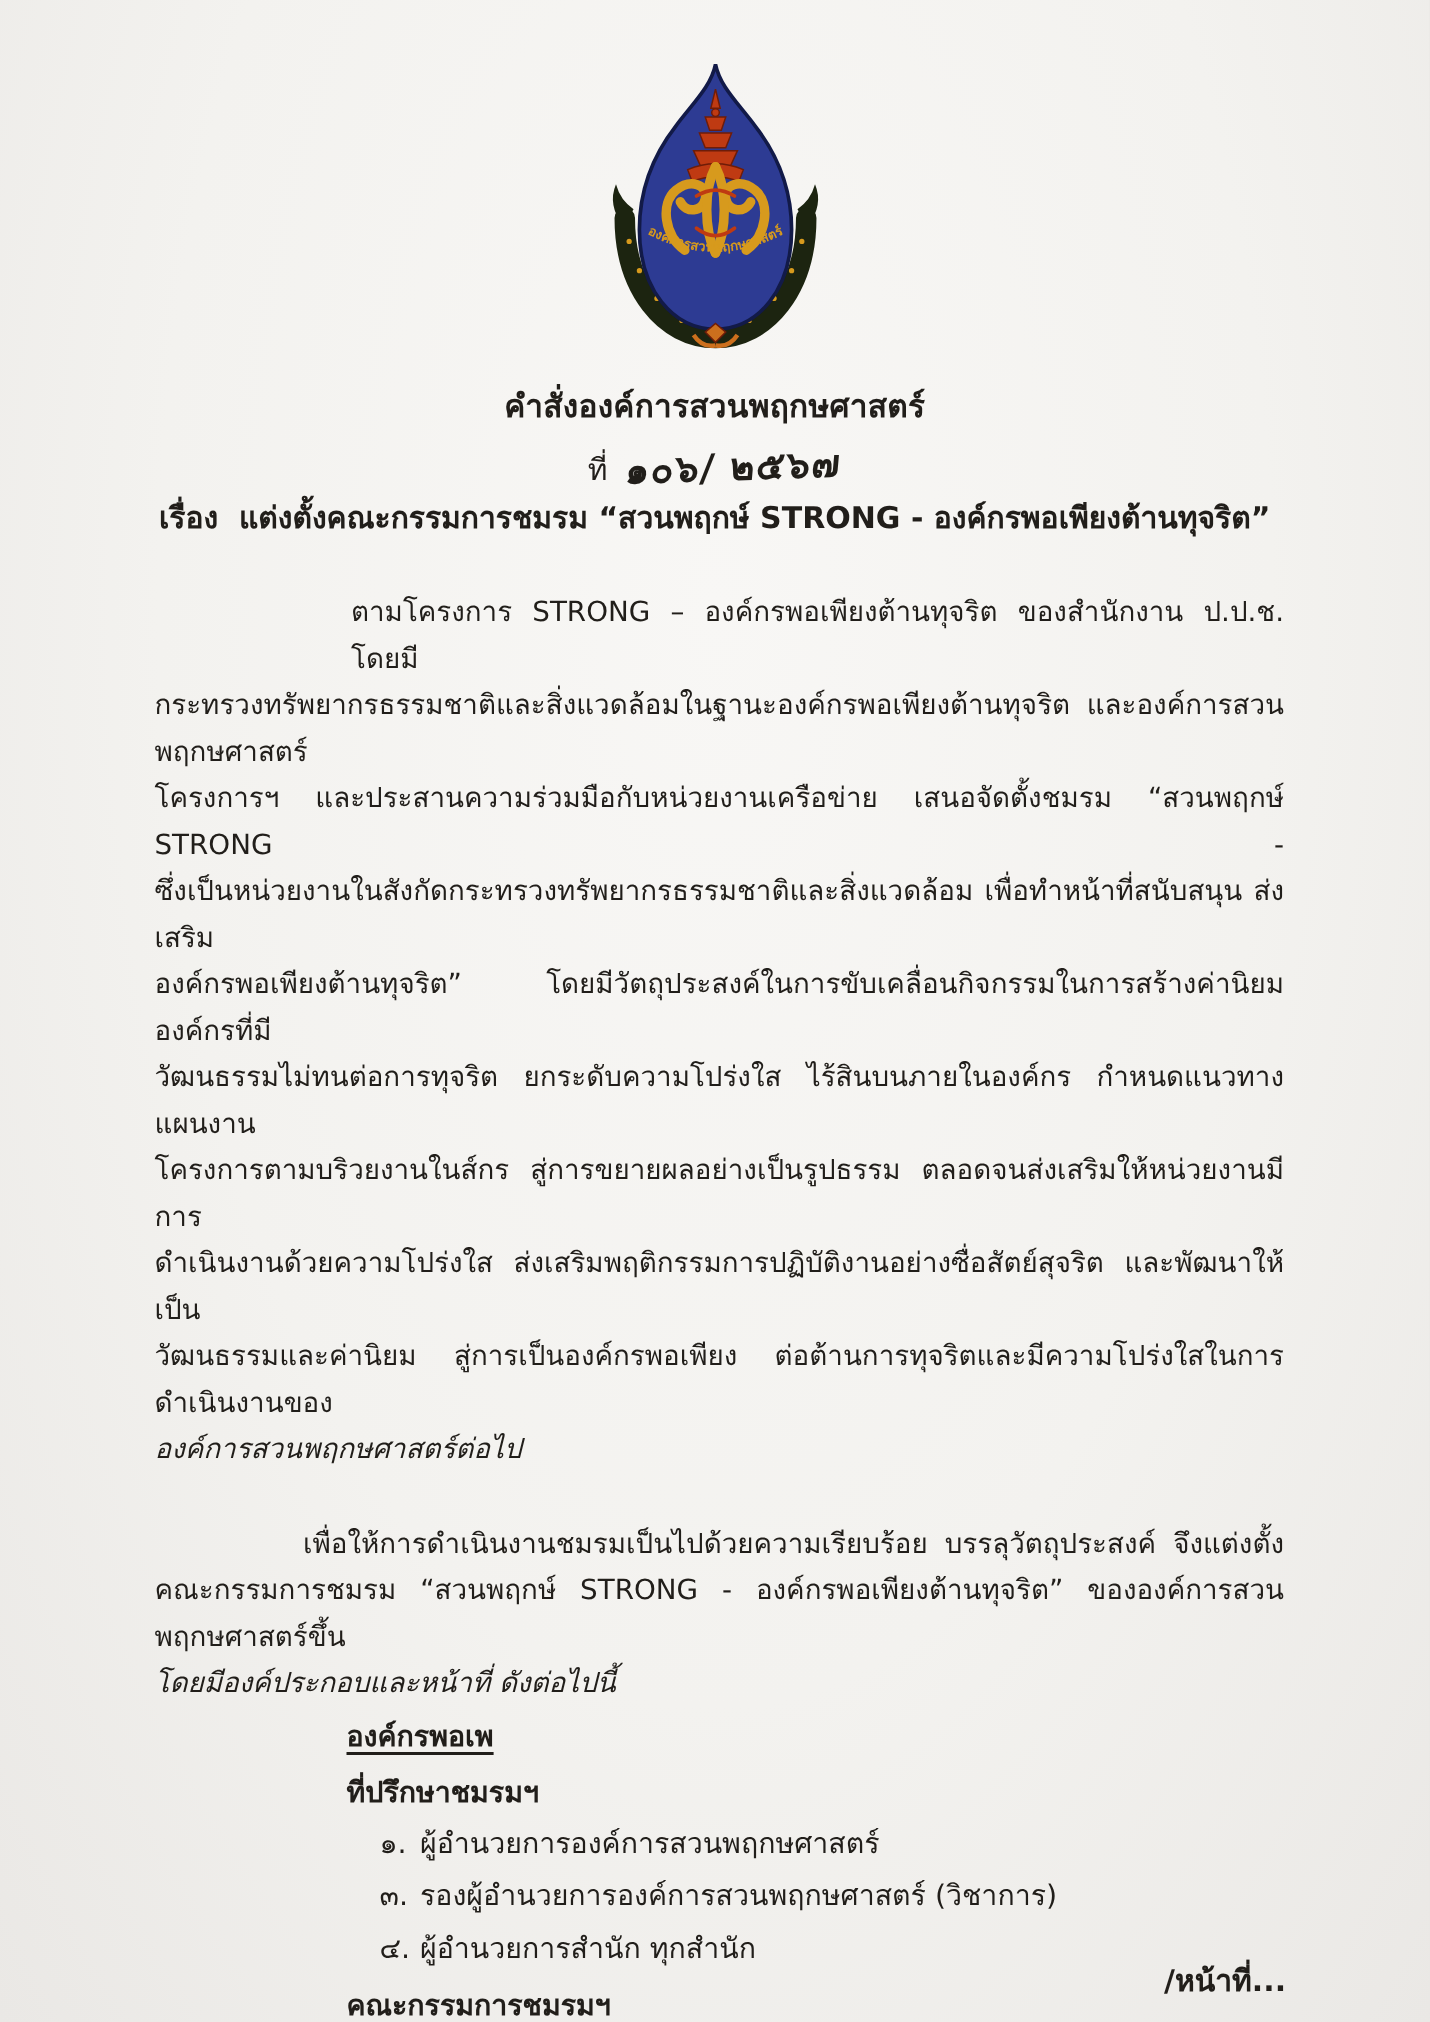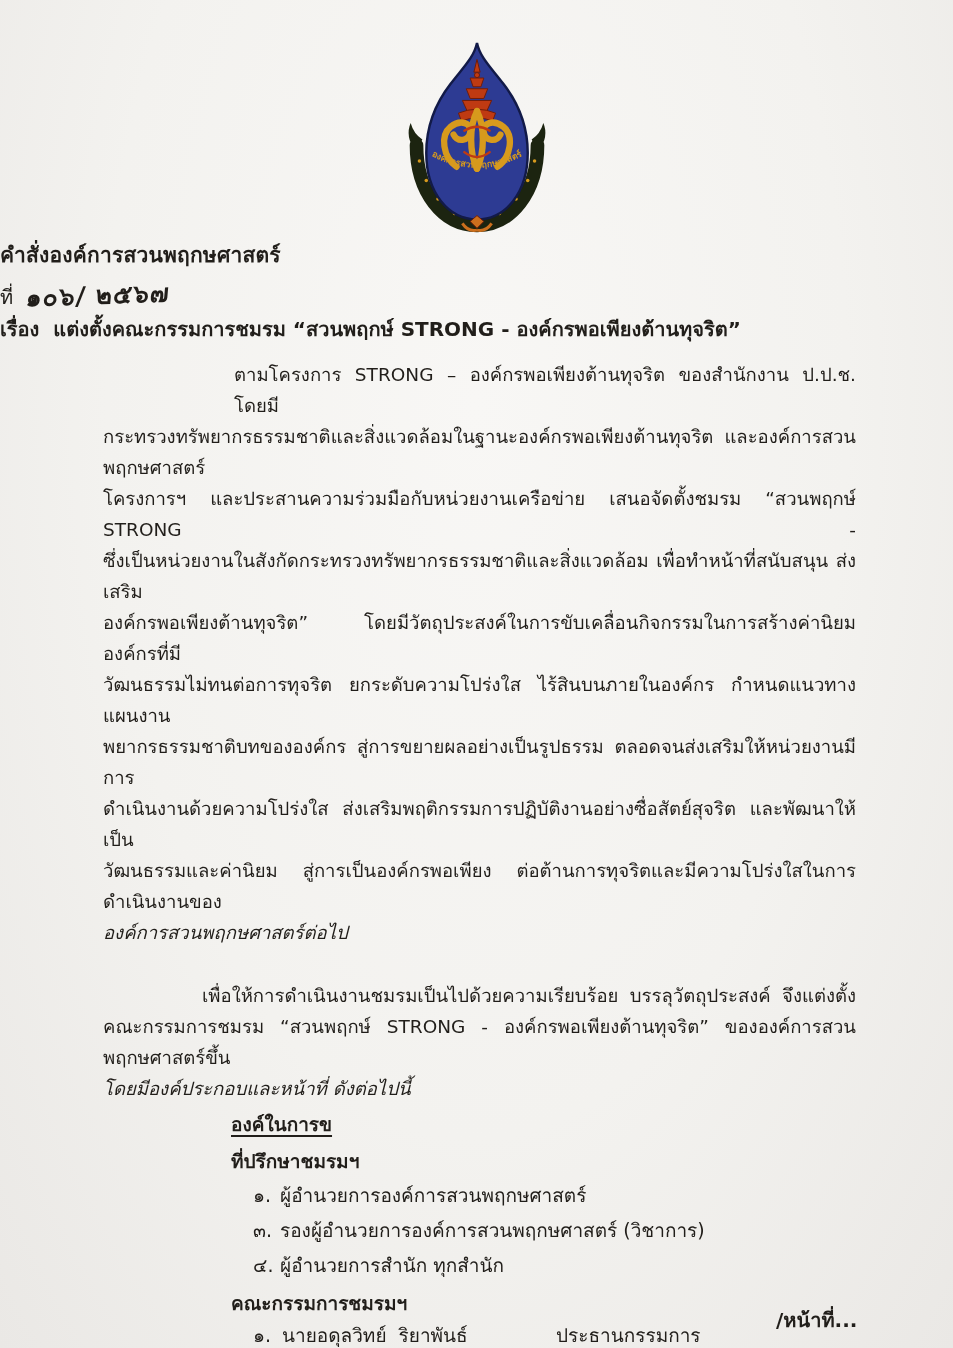--- a/index.html
+++ b/index.html
@@ -15,21 +15,21 @@
     background:radial-gradient(ellipse at 50% 30%, #f8f7f5 0%, #f3f2ef 55%, #eae8e5 100%);
     overflow:hidden;
   }
   
   .logo-wrap{
     position:absolute;top:38px;left:50%;transform:translateX(-50%);
     width:170px;height:200px;
   }
   
   .header-block{
-    position:absolute;top:238px;left:0;right:0;
+    position:absolute;top:254px;left:0;right:0;text-align:center;
   }
   .org-title{font-size:21px;font-weight:700;letter-spacing:.2px;}
   .doc-number{margin-top:4px;font-size:20px;height:34px;}
   .doc-number .prefix{font-weight:400;}
   .doc-number .hand{
     display:inline-block;font-size:25px;font-weight:600;
     transform:rotate(-2deg) skewX(-7deg);margin-left:6px;
     letter-spacing:1px;
   }
   .subject-line{margin-top:4px;font-size:20px;font-weight:700;white-space:pre-wrap;}
@@ -39,21 +39,21 @@
     font-size:18.5px;line-height:31px;
   }
   .para{margin:0;}
   .line{
     text-align:justify;
     -moz-text-align-last:justify;
     text-align-last:justify;
     white-space:normal;
   }
   .line.last{text-align-last:left;font-style:italic;-moz-text-align-last:left;}
-  .para-0 .line.first{padding-left:131px;}
+  .para-0 .line.first{padding-left:131px;margin-top:34px;}
   .para-1 .line.first{padding-left:99px;margin-top:32px;}
   
   .sec-heading{
     padding-left:128px;font-weight:700;font-size:19px;
     margin-top:3px;line-height:34px;
     }
   .sec-heading .u{text-decoration:underline;text-underline-offset:4px;text-decoration-thickness:1.5px;}
   .adv-row{padding-left:150px;line-height:35px;font-size:19px;white-space:pre-wrap;}
   .adv-row .no{display:inline-block;min-width:27px;}
   .com-row{display:flex;padding-left:150px;line-height:31.5px;font-size:19px;}
@@ -138,34 +138,34 @@
 
   <div class="body-text">
     <div>
         <div class="para para-0">
           <div class="line first">ตามโครงการ STRONG – องค์กรพอเพียงต้านทุจริต ของสำนักงาน ป.ป.ช. โดยมี</div>
           <div class="line">กระทรวงทรัพยากรธรรมชาติและสิ่งแวดล้อมในฐานะองค์กรพอเพียงต้านทุจริต และองค์การสวนพฤกษศาสตร์</div>
           <div class="line">โครงการฯ และประสานความร่วมมือกับหน่วยงานเครือข่าย เสนอจัดตั้งชมรม “สวนพฤกษ์ STRONG -</div>
           <div class="line">ซึ่งเป็นหน่วยงานในสังกัดกระทรวงทรัพยากรธรรมชาติและสิ่งแวดล้อม เพื่อทำหน้าที่สนับสนุน ส่งเสริม</div>
           <div class="line">องค์กรพอเพียงต้านทุจริต” โดยมีวัตถุประสงค์ในการขับเคลื่อนกิจกรรมในการสร้างค่านิยมองค์กรที่มี</div>
           <div class="line">วัฒนธรรมไม่ทนต่อการทุจริต ยกระดับความโปร่งใส ไร้สินบนภายในองค์กร กำหนดแนวทางแผนงาน</div>
-          <div class="line">พยากรธรรมชาติบทขององค์กร สู่การขยายผลอย่างเป็นรูปธรรม ตลอดจนส่งเสริมให้หน่วยงานมีการ</div>
+          <div class="line">โครงการตามบริวยงานในส์กร สู่การขยายผลอย่างเป็นรูปธรรม ตลอดจนส่งเสริมให้หน่วยงานมีการ</div>
           <div class="line">ดำเนินงานด้วยความโปร่งใส ส่งเสริมพฤติกรรมการปฏิบัติงานอย่างซื่อสัตย์สุจริต และพัฒนาให้เป็น</div>
           <div class="line">วัฒนธรรมและค่านิยม สู่การเป็นองค์กรพอเพียง ต่อต้านการทุจริตและมีความโปร่งใสในการดำเนินงานของ</div>
           <div class="line last">องค์การสวนพฤกษศาสตร์ต่อไป</div>
         </div>
         <div class="para para-1">
           <div class="line first">เพื่อให้การดำเนินงานชมรมเป็นไปด้วยความเรียบร้อย บรรลุวัตถุประสงค์ จึงแต่งตั้ง</div>
           <div class="line">คณะกรรมการชมรม “สวนพฤกษ์ STRONG - องค์กรพอเพียงต้านทุจริต” ขององค์การสวนพฤกษศาสตร์ขึ้น</div>
           <div class="line last">โดยมีองค์ประกอบและหน้าที่ ดังต่อไปนี้</div>
         </div>
       </div>
 
     <div class="sec-heading">
-      <span class="u">องค์ในการข</span>
+      <span class="u">องค์กรพอเพ</span>
     </div>
 
     <div class="sec-heading">ที่ปรึกษาชมรมฯ</div>
     <div>
         <div class="adv-row"><span class="no">๑.</span><span class="tx">ผู้อำนวยการองค์การสวนพฤกษศาสตร์</span></div>
         <div class="adv-row"><span class="no">๓.</span><span class="tx">รองผู้อำนวยการองค์การสวนพฤกษศาสตร์ (วิชาการ)</span></div>
         <div class="adv-row"><span class="no">๔.</span><span class="tx">ผู้อำนวยการสำนัก ทุกสำนัก</span></div>
       </div>
 
     <div class="sec-heading">คณะกรรมการชมรมฯ</div>

